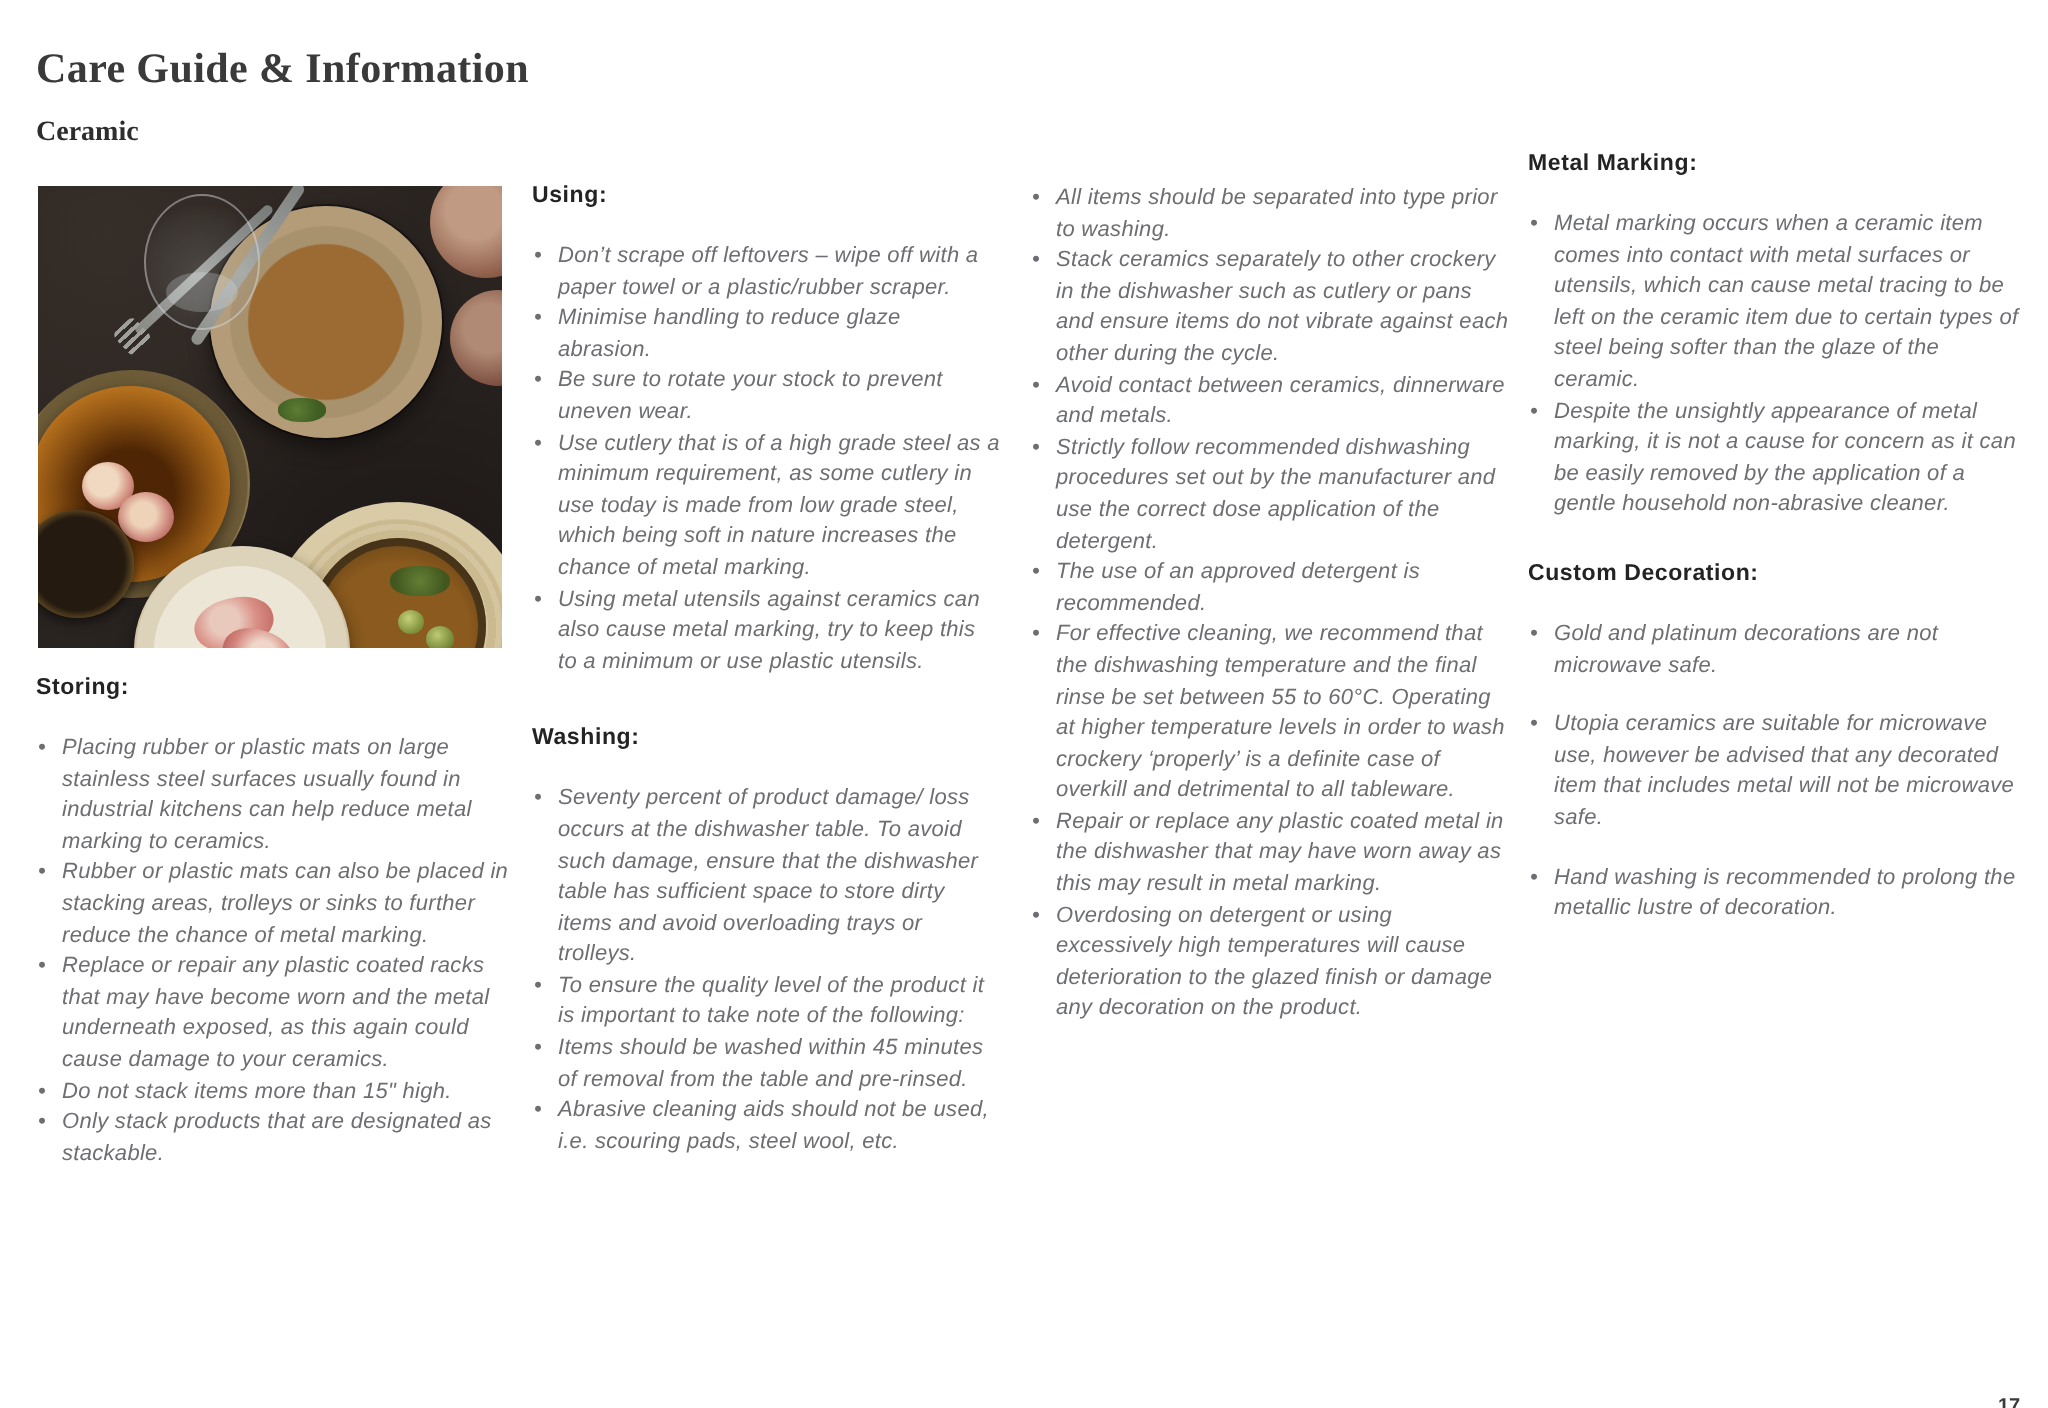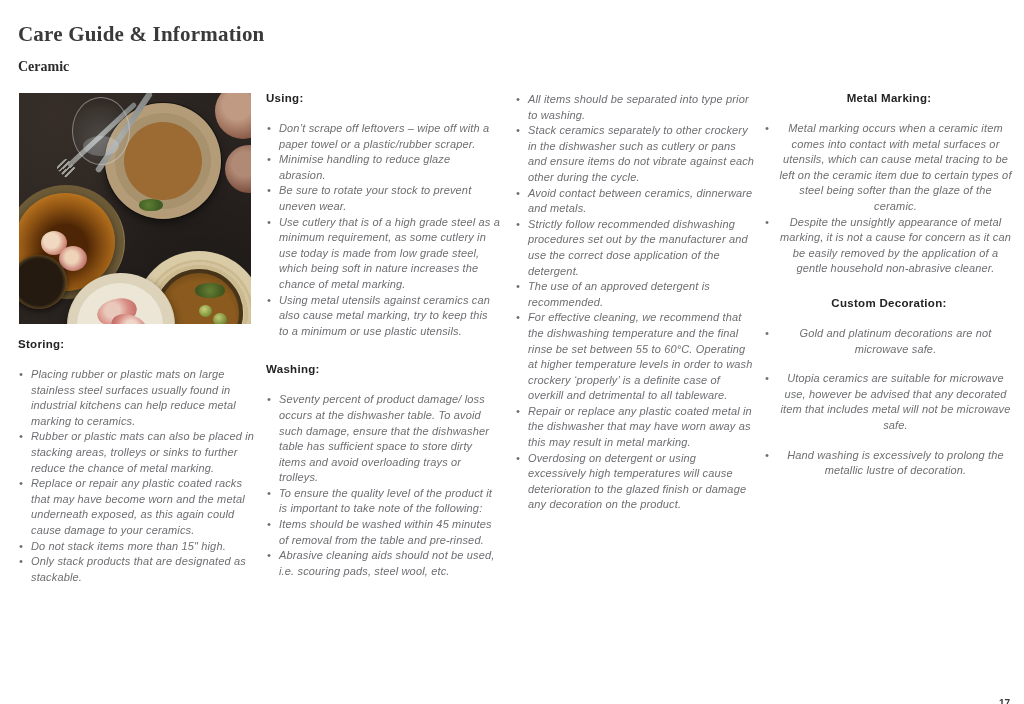--- a/index.html
+++ b/index.html
@@ -14,21 +14,21 @@
   .page-subtitle {
     position:absolute; left:18px; top:59px;
     font-family:"Liberation Serif", serif;
     font-size:14px; color:#2d2d2d;
   }
 
   .col { position:absolute; }
   .col-1 { left:18px;  top:338px; width:240px; }
   .col-2 { left:266px; top:92px;  width:234px; }
   .col-3 { left:515px; top:92px;  width:240px; }
-  .col-4 { left:764px; top:92px;  width:250px;text-align:center; }
+  .col-4 { left:764px; top:76px;  width:250px; }
 
   .section-heading {
     font-size:11.5px; font-weight:bold; color:#232323;
     letter-spacing:.3px; margin:0 0 17px 0;
   }
   ul.bullets { list-style:none; margin:0; padding:0;font-style:italic; }
   ul.bullets li {
     position:relative; padding-left:13px;
     font-size:11px; line-height:15.6px; color:#6d6e71; letter-spacing:.15px;
   }
@@ -229,18 +229,18 @@
     <ul class="bullets">
         <li>Metal marking occurs when a ceramic item comes into contact with metal surfaces or utensils, which can cause metal tracing to be left on the ceramic item due to certain types of steel being softer than the glaze of the ceramic.</li>
         <li>Despite the unsightly appearance of metal marking, it is not a cause for concern as it can be easily removed by the application of a gentle household non-abrasive cleaner.</li>
       </ul>
   </div>
   <div class="section gap-decoration">
     <h3 class="section-heading">Custom Decoration:</h3>
     <ul class="bullets spaced">
         <li>Gold and platinum decorations are not microwave safe.</li>
         <li>Utopia ceramics are suitable for microwave use, however be advised that any decorated item that includes metal will not be microwave safe.</li>
-        <li>Hand washing is excessively to prolong the metallic lustre of decoration.</li>
+        <li>Hand washing is recommended to prolong the metallic lustre of decoration.</li>
       </ul>
   </div>
 </div>
 
 <div class="page-number-partial">17</div>
 
 </body></html>

